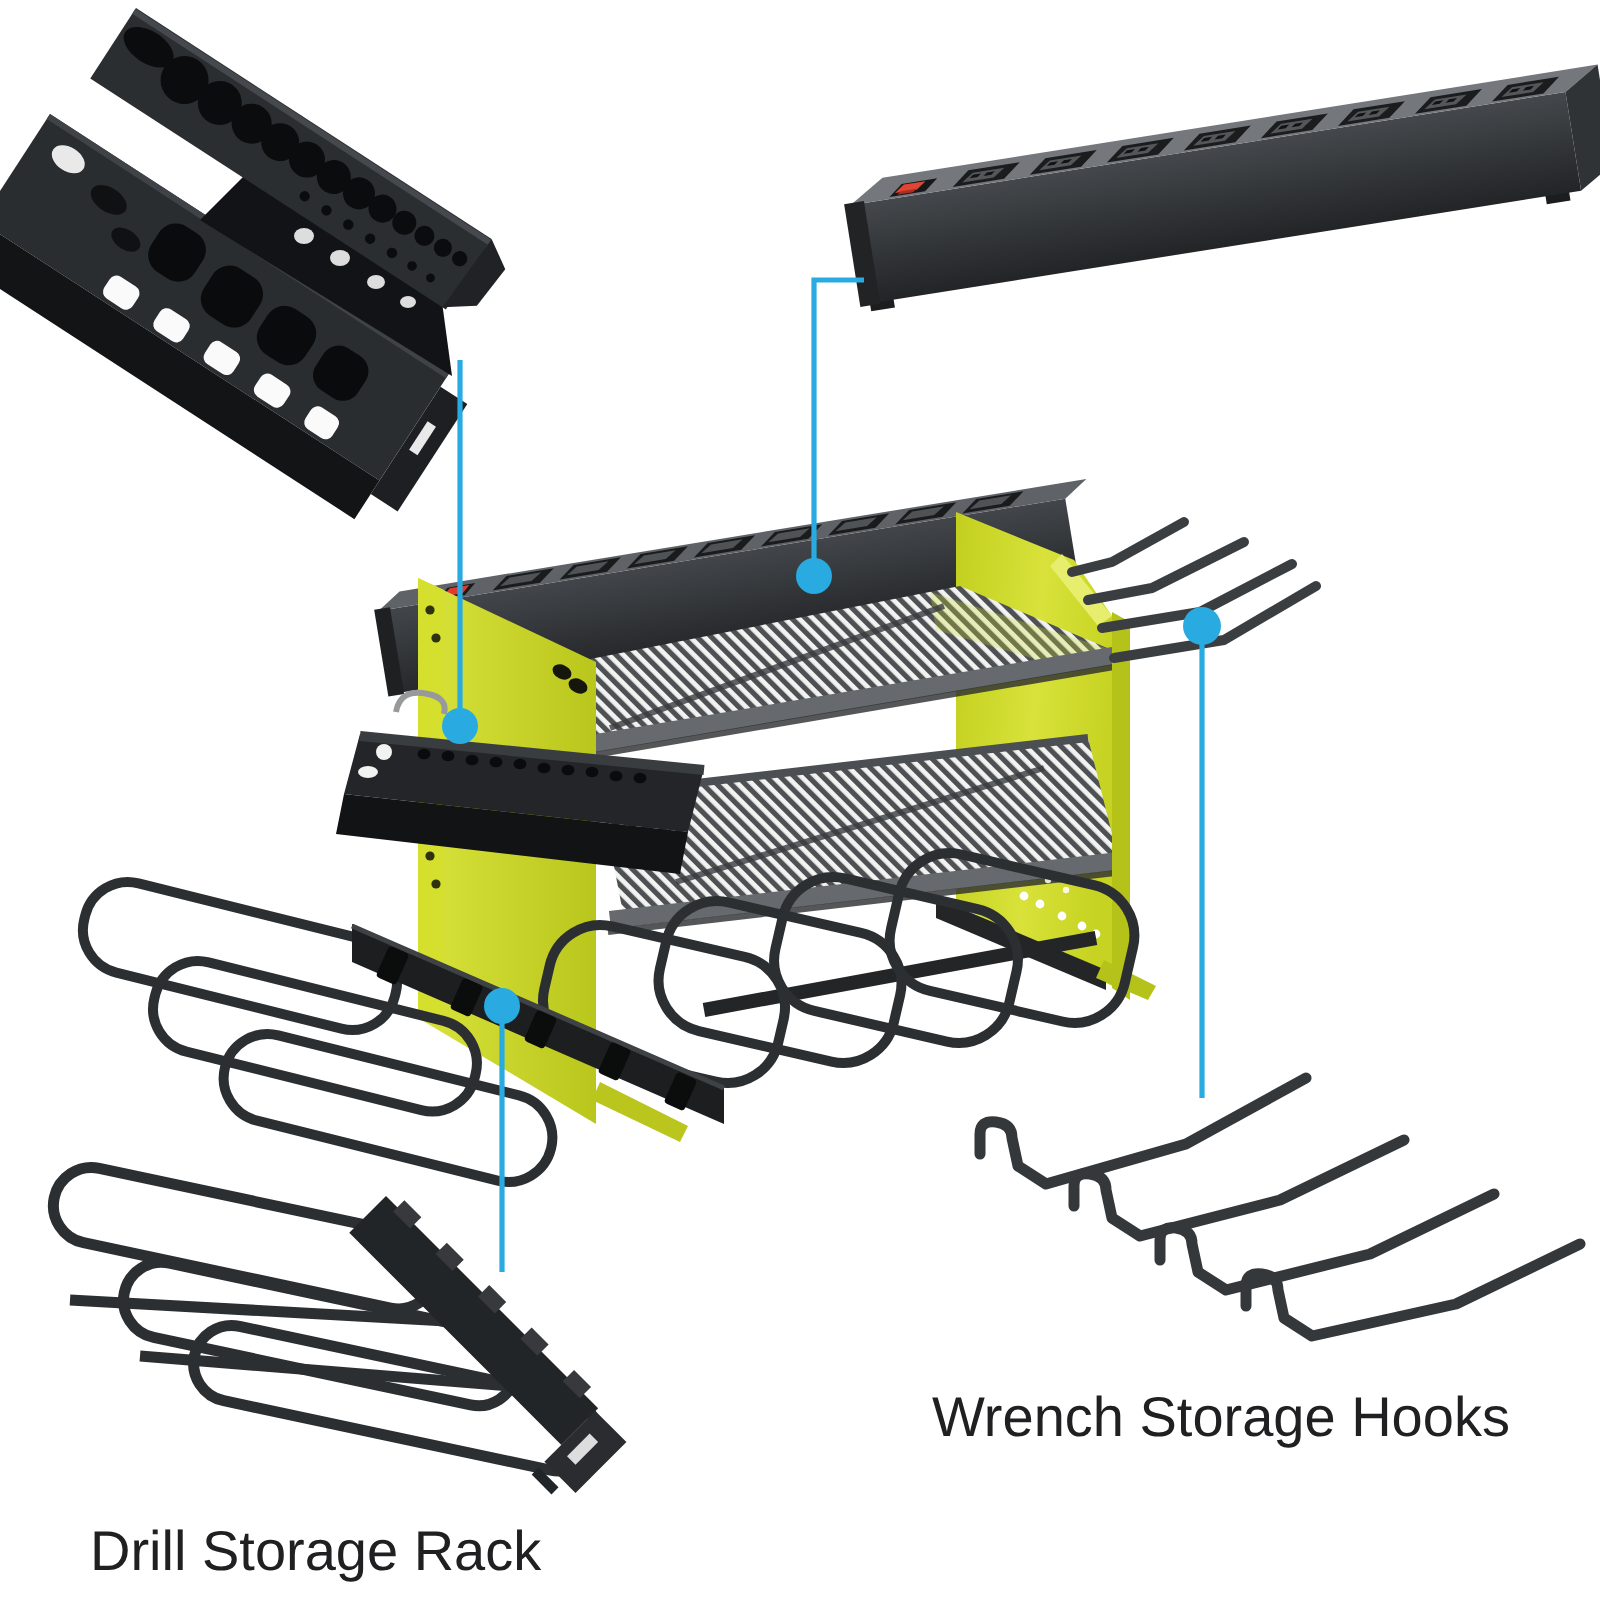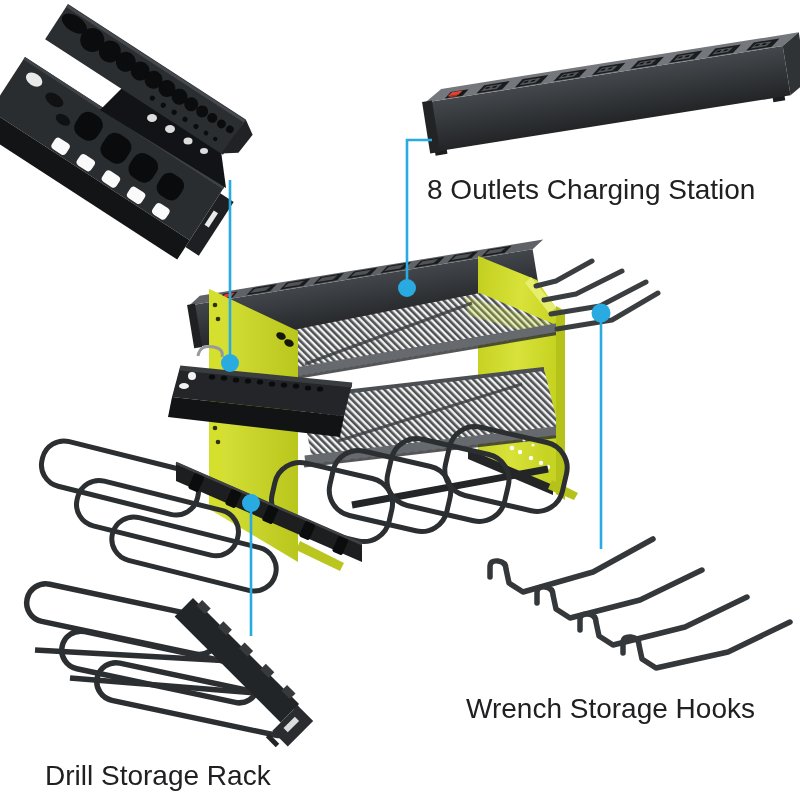--- a/index.html
+++ b/index.html
@@ -340,18 +340,17 @@
     <path class="leader" d="M432,140 L407,140 L407,288"></path>
     <circle class="leader-dot" cx="407" cy="288" r="9"></circle>
     <path class="leader" d="M601,313 L601,549"></path>
     <circle class="leader-dot" cx="601" cy="313" r="9.5"></circle>
     <path class="leader" d="M251,503 L251,636"></path>
     <circle class="leader-dot" cx="251" cy="503" r="9"></circle>
   </g>
 </svg>
 
 
-  <div class="callout" style="left:427px;top:174px">8 Outlets Charging Station</div>
 
   <div class="callout" style="left:466px;top:693px">Wrench Storage Hooks</div>
 
   <div class="callout" style="left:45px;top:760px">Drill Storage Rack</div>
 </div>
 
 </body></html>

